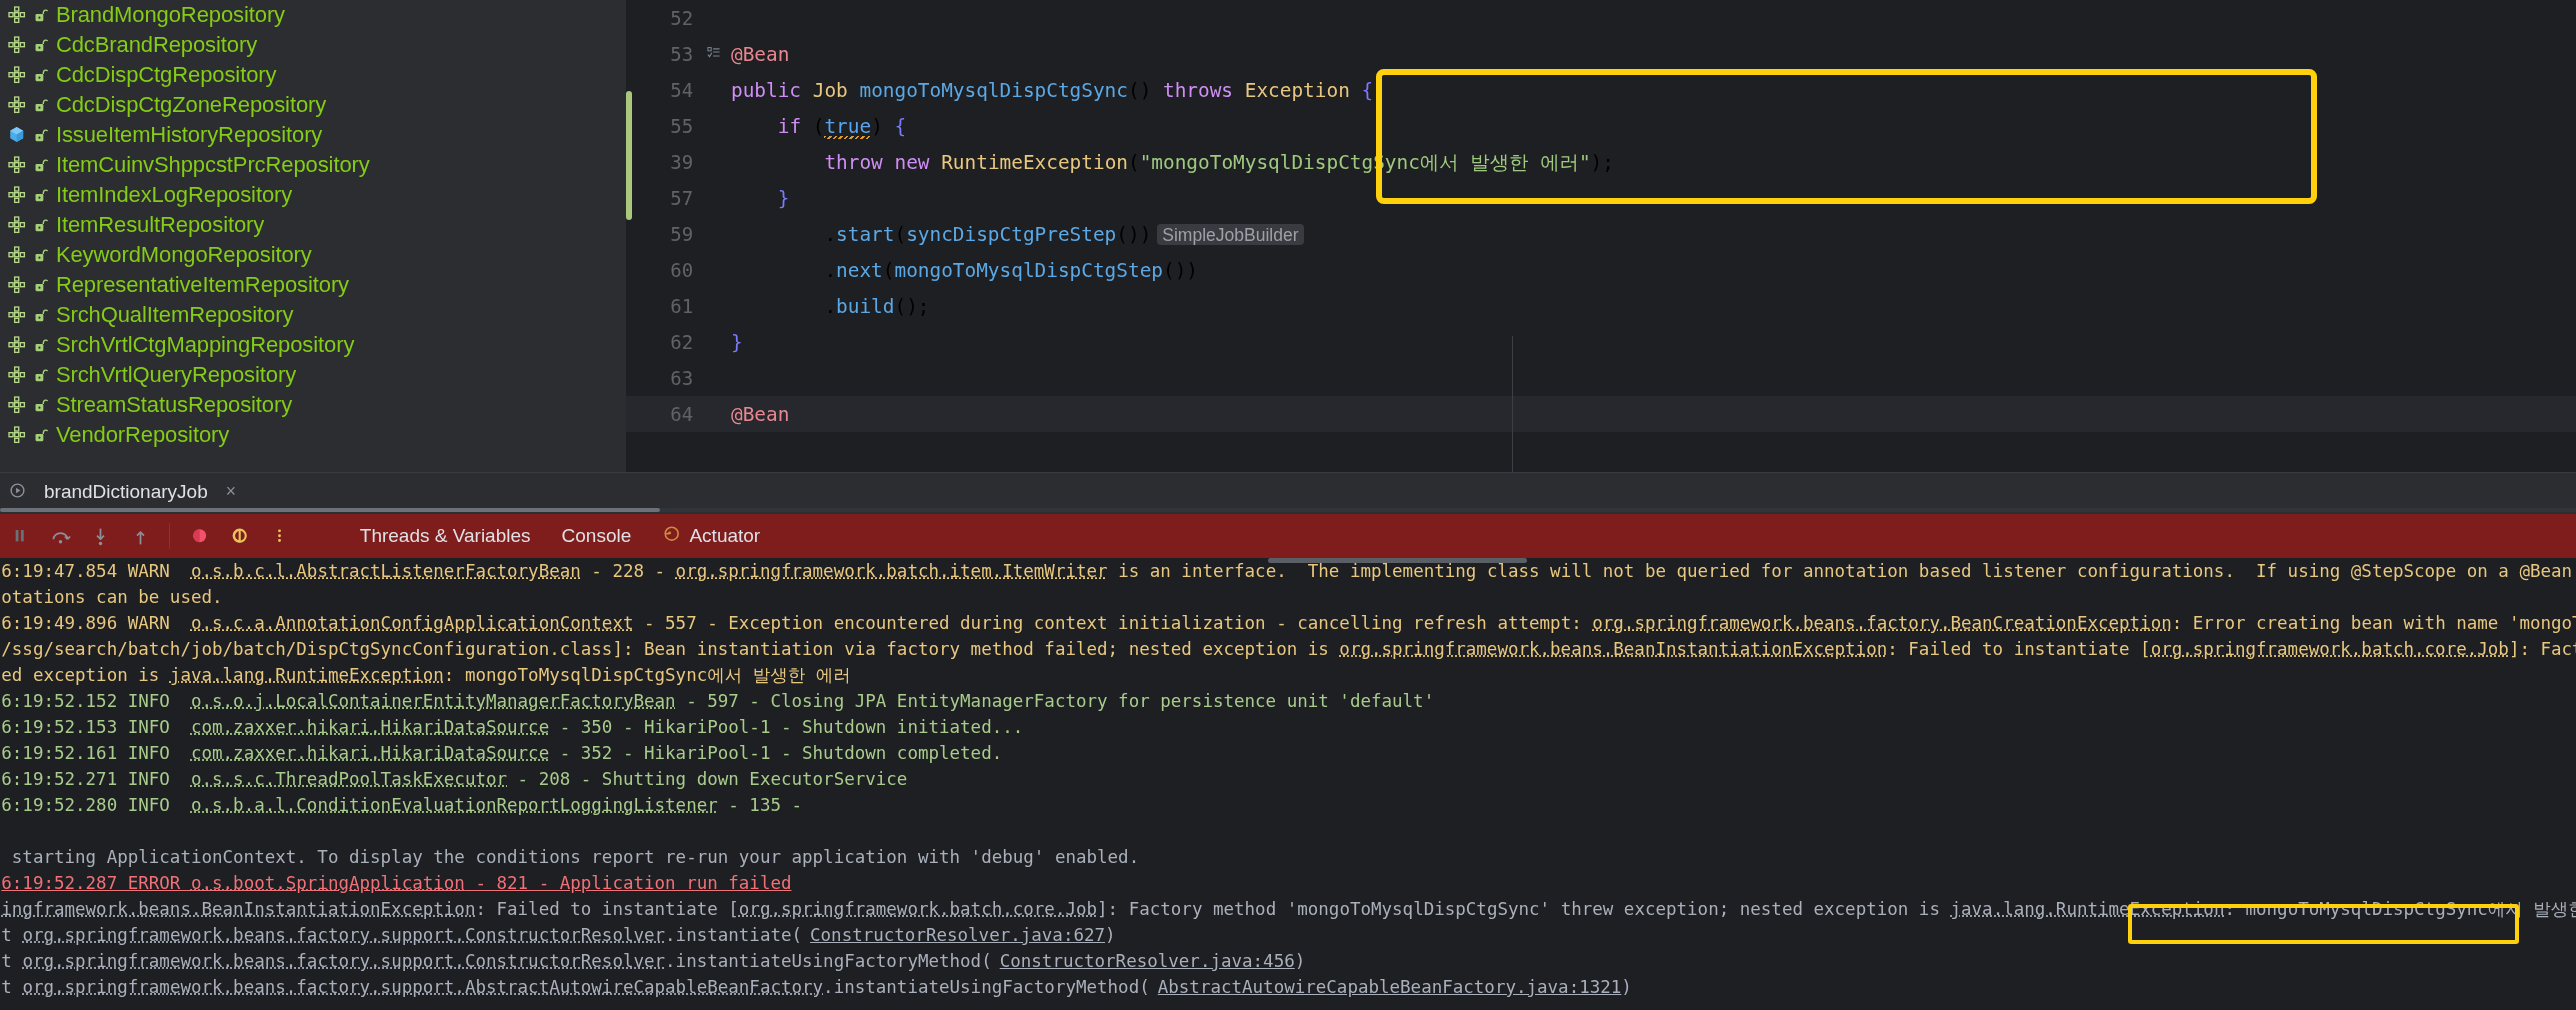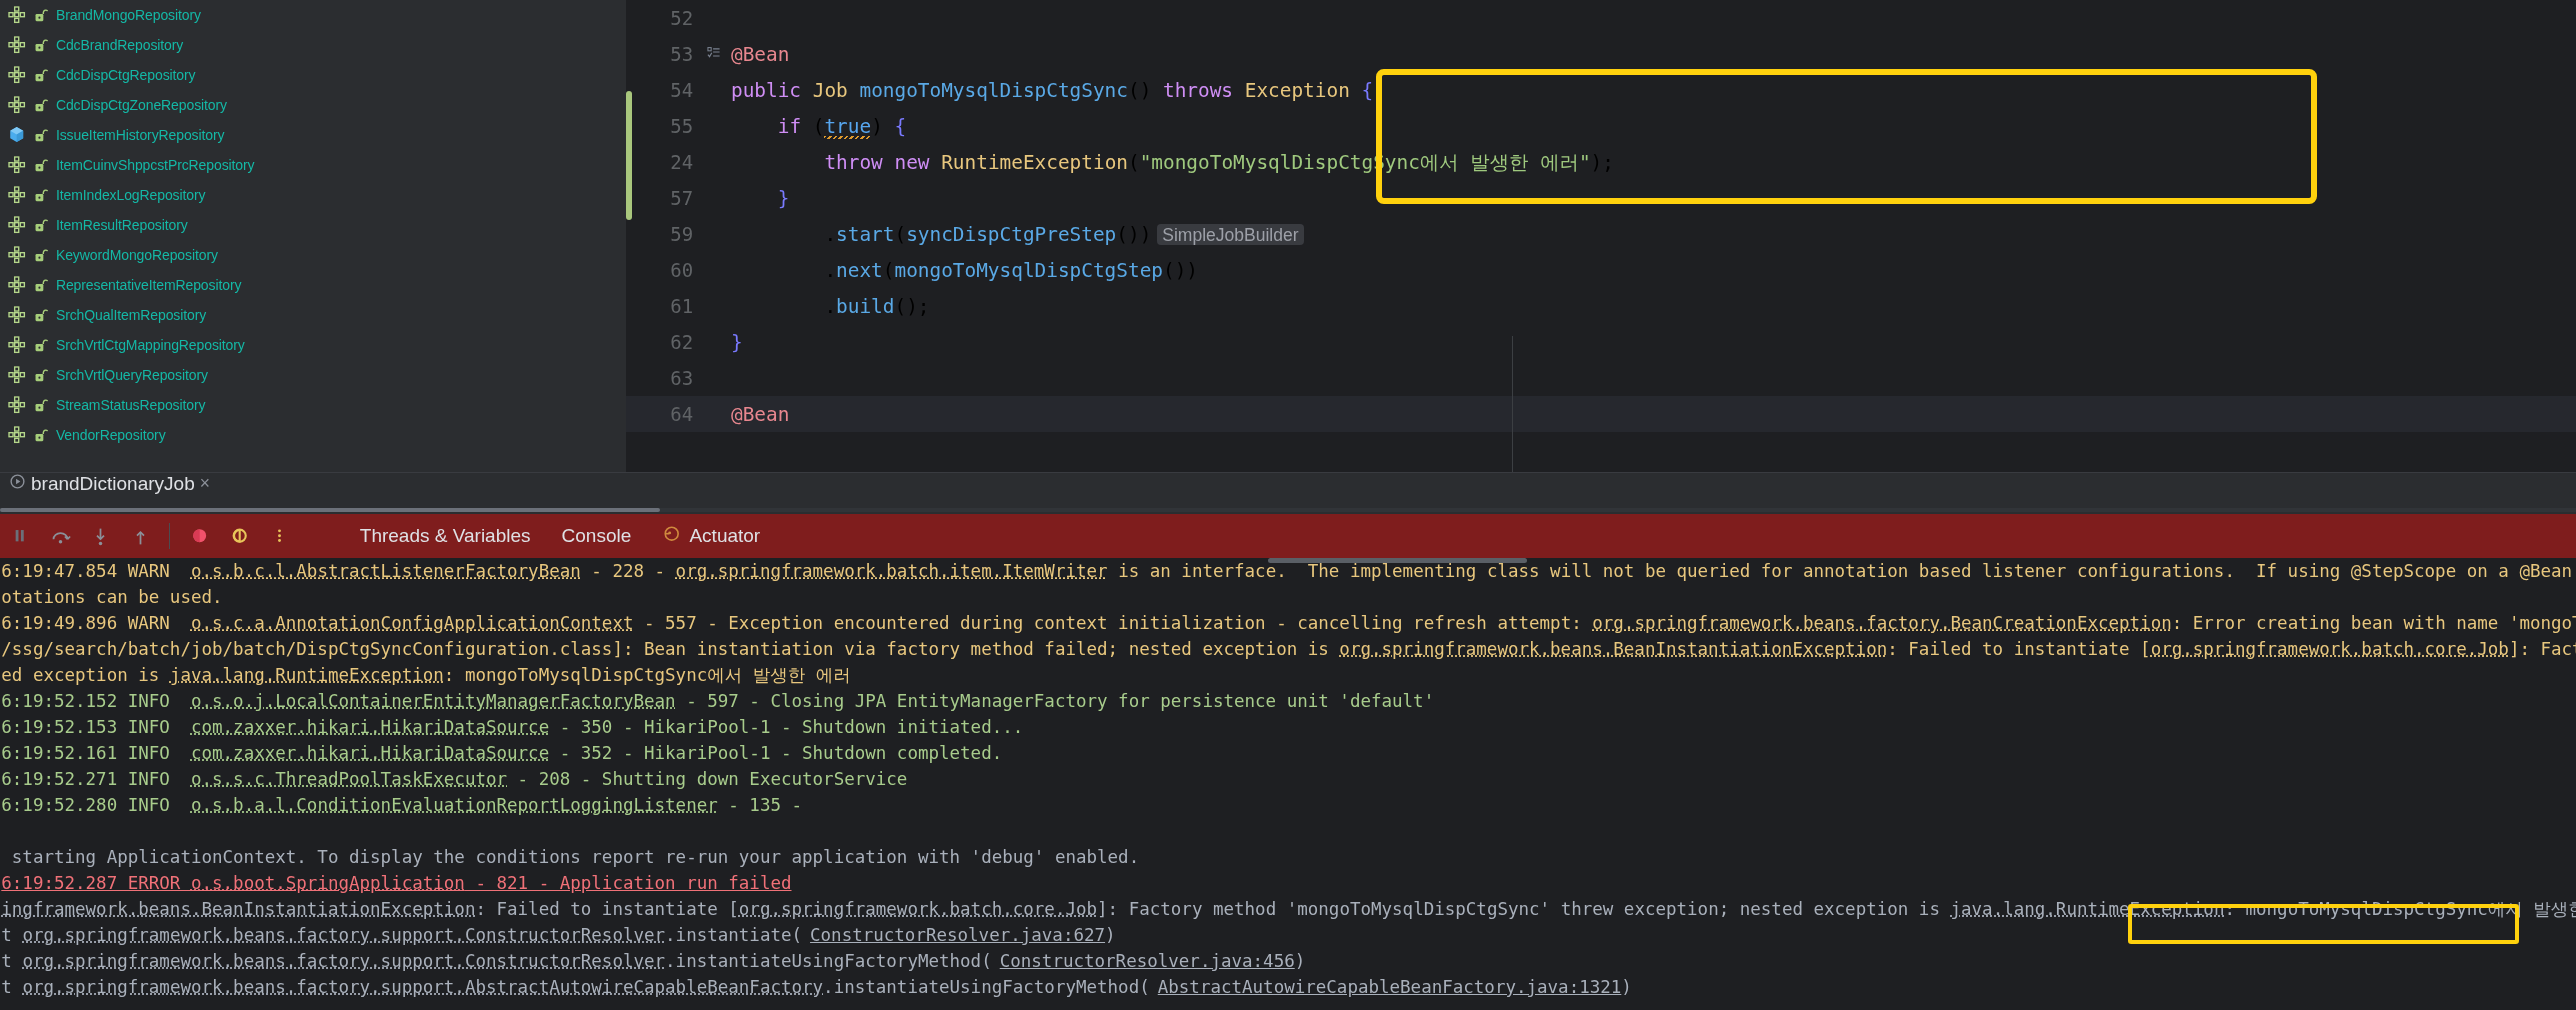--- a/index.html
+++ b/index.html
@@ -16,21 +16,21 @@
 
   .sidebar {
     width:626px; height:472px; background:#2b2d30;
     position:relative; overflow:hidden; flex:0 0 626px;
   }
   .tree-row {
     display:flex; align-items:center; height:30px;
     padding-left:6.5px; gap:6.5px; white-space:nowrap;
   }
   .tree-row .label {
-    font-size:14px; color:#14b8a6; letter-spacing:-0.1px;
+    font-size:22px; color:#84cc16; letter-spacing:-0.1px;
   }
   .ico { flex:0 0 auto; display:block; }
 
   .editor-wrap {
     flex:1 1 auto; height:472px; background:#1e1f22;
     position:relative; overflow:hidden;padding-left:41px;
   }
   .gutter-band {
     position:absolute; left:0; top:0; width:7.8px; height:472px;
     background:#1e1f22;
@@ -83,21 +83,21 @@
   .v-guide {
     position:absolute; width:1.3px; background:#3c3f43;
   }
 
   
   .tabs-bar {
     position:absolute; left:0; top:472px; width:2576px; height:38px;
     background:#2b2d30; border-top:0.6px solid #393b40;
     display:flex; align-items:center;
   }
-  .run-tab { display:flex; align-items:flex-start; gap:5px; padding:0 14.2px 0 9px; height:38px; }
+  .run-tab { display:flex; align-items:center; gap:18px; padding:0 14.2px 0 9px; height:38px; }
   .run-tab .ttl { font-size:19px; color:#dfe1e5; }
   .tab-close { color:#8b9099; font-size:17.5px; }
 
   .scroll-track {
     position:absolute; left:0; top:508px; width:2576px; height:3.9px; background:#313438;
   }
   .scroll-thumb { position:absolute; left:0; top:0; width:660px; height:3.9px; background:#6b7079; border-radius:1.9px; }
 
   .toolbar {
     position:absolute; left:0; top:514px; width:2576px; height:44px;
@@ -467,21 +467,21 @@
       <div class="green-bar"></div>
       <div class="code-lines" id="code">
           <div class="cl"><span class="ln">52</span><span class="marks"></span><span class="code"></span></div>
           <div class="cl"><span class="ln">53</span><span class="marks"><svg width="15.5" height="15.5" viewBox="0 0 24 24">
                 <rect x="3" y="4" width="5" height="5" fill="none" stroke="#7a8290" stroke-width="1.6"></rect>
                 <path d="M3 15l2.5 3L9 12" fill="none" stroke="#7a8290" stroke-width="1.8"></path>
                 <path d="M11 6h10M11 11h10M11 17h10" stroke="#7a8290" stroke-width="1.6"></path>
               </svg></span><span class="code"><span class="t-anncol">@Bean</span></span></div>
           <div class="cl"><span class="ln">54</span><span class="marks"></span><span class="code"><span class="t-kw">public</span> <span class="t-type">Job</span> <span class="t-meth">mongoToMysqlDispCtgSync</span>() <span class="t-kw">throws</span> <span class="t-type">Exception</span> <span class="t-brace">{</span></span></div>
           <div class="cl"><span class="ln">55</span><span class="marks"></span><span class="code">    <span class="t-kw">if</span> (<span class="t-bool wavy">true</span>) <span class="t-brace">{</span></span></div>
-          <div class="cl"><span class="ln">24</span><span class="marks"></span><span class="code">        <span class="t-kw">throw</span> <span class="t-kw">new</span> <span class="t-type">RuntimeException</span>(<span class="t-str">"mongoToMysqlDispCtgSync에서 발생한 에러"</span>);</span></div>
+          <div class="cl"><span class="ln">39</span><span class="marks"></span><span class="code">        <span class="t-kw">throw</span> <span class="t-kw">new</span> <span class="t-type">RuntimeException</span>(<span class="t-str">"mongoToMysqlDispCtgSync에서 발생한 에러"</span>);</span></div>
           <div class="cl"><span class="ln">57</span><span class="marks"></span><span class="code">    <span class="t-brace">}</span></span></div>
           <div class="cl"><span class="ln">59</span><span class="marks"></span><span class="code">        .<span class="t-meth">start</span>(<span class="t-meth">syncDispCtgPreStep</span>())<span class="inlay">SimpleJobBuilder</span></span></div>
           <div class="cl"><span class="ln">60</span><span class="marks"></span><span class="code">        .<span class="t-meth">next</span>(<span class="t-meth">mongoToMysqlDispCtgStep</span>())</span></div>
           <div class="cl"><span class="ln">61</span><span class="marks"></span><span class="code">        .<span class="t-meth">build</span>();</span></div>
           <div class="cl"><span class="ln">62</span><span class="marks"></span><span class="code"><span class="t-brace">}</span></span></div>
           <div class="cl"><span class="ln">63</span><span class="marks"></span><span class="code"></span></div>
           <div class="cl current"><span class="ln">64</span><span class="marks"></span><span class="code"><span class="t-anncol">@Bean</span></span></div>
           <div class="cl"><span class="marks"></span></div>
         </div>
       <div class="yellow-box-code"></div>

